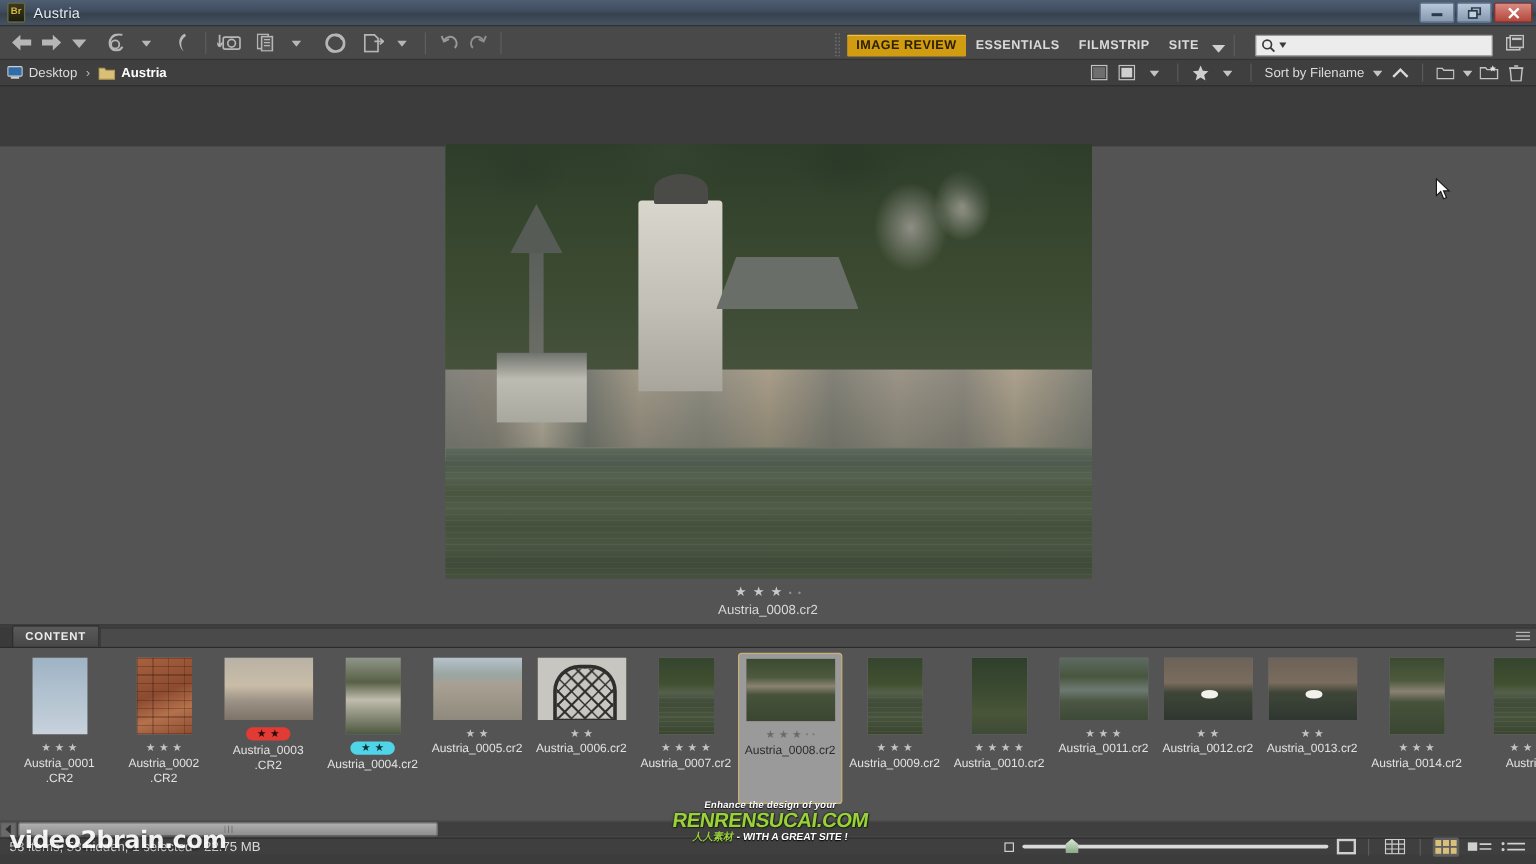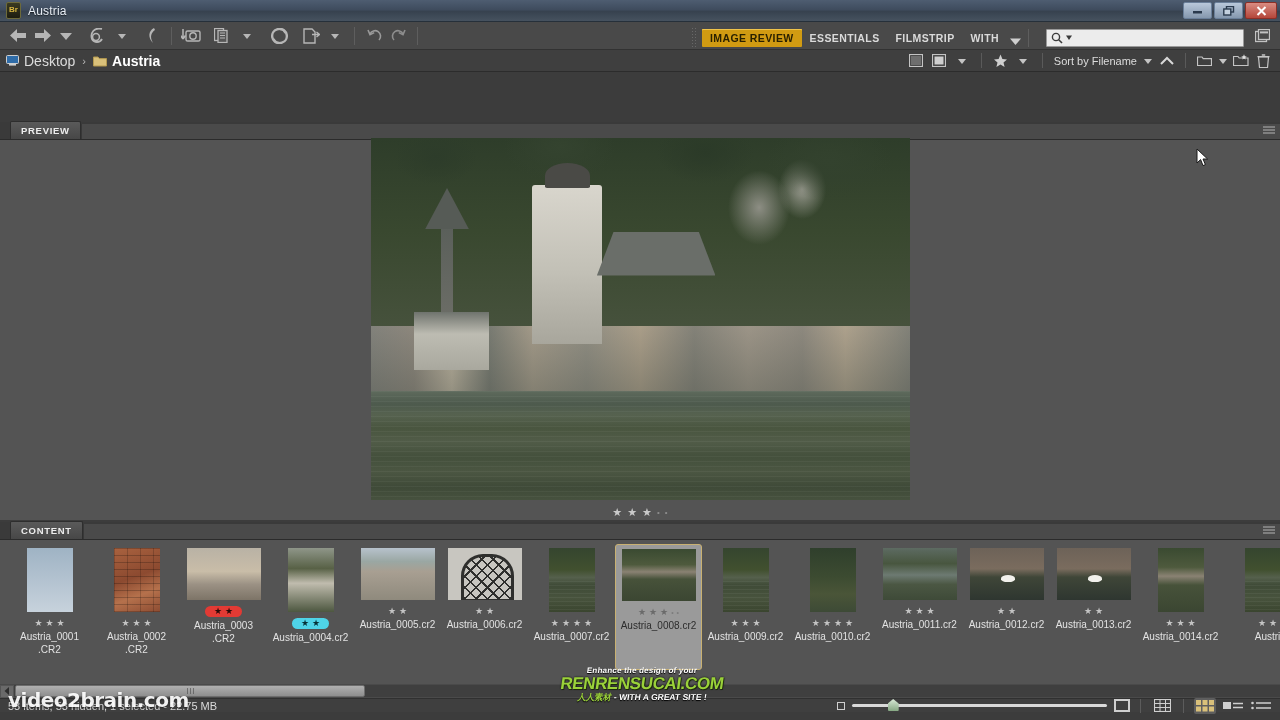--- a/index.html
+++ b/index.html
@@ -66,21 +66,21 @@
     padding:0 4px;
   }
   .search-wrap input{ border:0;background:transparent;outline:none;width:100%;
     font-size:11px;color:#333;font-family:"Liberation Sans",sans-serif; }
 
   
   .pathbar{
     height:22px; background:#3f3f3f; display:flex; align-items:center;
     padding:0 6px; border-bottom:1px solid #2c2c2c; position:relative;
   }
-  .crumb{ display:flex;align-items:center;gap:5px; font-size:14px; color:#dcdcdc;
+  .crumb{ display:flex;align-items:center;gap:5px; font-size:11px; color:#dcdcdc;
     cursor:default; }
   .crumb.current{ font-weight:bold; color:#fff; }
   .crumb-sep{ margin:0 7px; color:#b9b9b9; font-size:11px; }
   .pb-right{ margin-left:auto; display:flex; align-items:center; gap:2px; }
   .pb-ico{ width:21px;height:18px;display:flex;align-items:center;justify-content:center;
      cursor:default;}
   .pb-sep{ width:1px;height:15px;background:#5a5a5a;margin:0 6px; }
   .sortlabel{ font-size:11px;color:#dcdcdc;padding:0 3px;cursor:default; }
 
   
@@ -432,21 +432,21 @@
         <path d="M14 1 L12 5.6 L7.8 3.6" fill="none" stroke="#8e8e8e" stroke-width="1.6"></path>
       </svg>
     </div>
     <div class="tb-sep"></div>
 
     <div class="ws-tabs">
       <div class="grip"></div>
       <div class="ws-tab active">IMAGE REVIEW</div>
       <div class="ws-tab">ESSENTIALS</div>
       <div class="ws-tab">FILMSTRIP</div>
-      <div class="ws-tab">WITH</div>
+      <div class="ws-tab">SITE</div>
       <div class="ws-caret">
         <svg width="11" height="7">
             <path d="M0 0.5 L11 0.5 L5.5 7 Z" fill="#cfcfcf"></path>
           </svg>
       </div>
       <div class="tb-sep"></div>
       <div class="search-wrap">
         <span style="display:flex;align-items:center;margin-right:2px">
           <svg width="13" height="12">
             <circle cx="5" cy="5" r="3.6" fill="none" stroke="#3a3a3a" stroke-width="1.4"></circle>
@@ -551,29 +551,20 @@
       <div class="pb-ico">
         <svg width="13" height="14">
           <path d="M1.5 3 L11.5 3 L10.5 13.5 L2.5 13.5 Z" fill="none" stroke="#c4c4c4" stroke-width="1.2"></path>
           <path d="M0.5 2.6 L12.5 2.6 M4.8 1 L8.2 1" stroke="#c4c4c4" stroke-width="1.3"></path>
         </svg>
       </div>
     </div>
   </div>
 
   <div class="preview-panel">
-    <div class="panel-tabbar">
-      <div class="ptab">PREVIEW</div>
-      <div class="ptab-fill"></div>
-      <span class="panel-menu">
-        <svg width="12" height="10">
-            <path d="M0 1 H12 M0 4 H12 M0 7 H12" stroke="#b4b4b4" stroke-width="1.2"></path>
-          </svg>
-      </span>
-    </div>
 
     <div class="preview-inner">
       <div class="photo">
         <div class="ph-sky"></div>
         <div class="ph-forest"></div>
         <div class="ph-town"></div>
         <div class="ph-church"></div>
         <div class="ph-spire"></div>
         <div class="ph-chapel"></div>
         <div class="ph-bigroof"></div>

